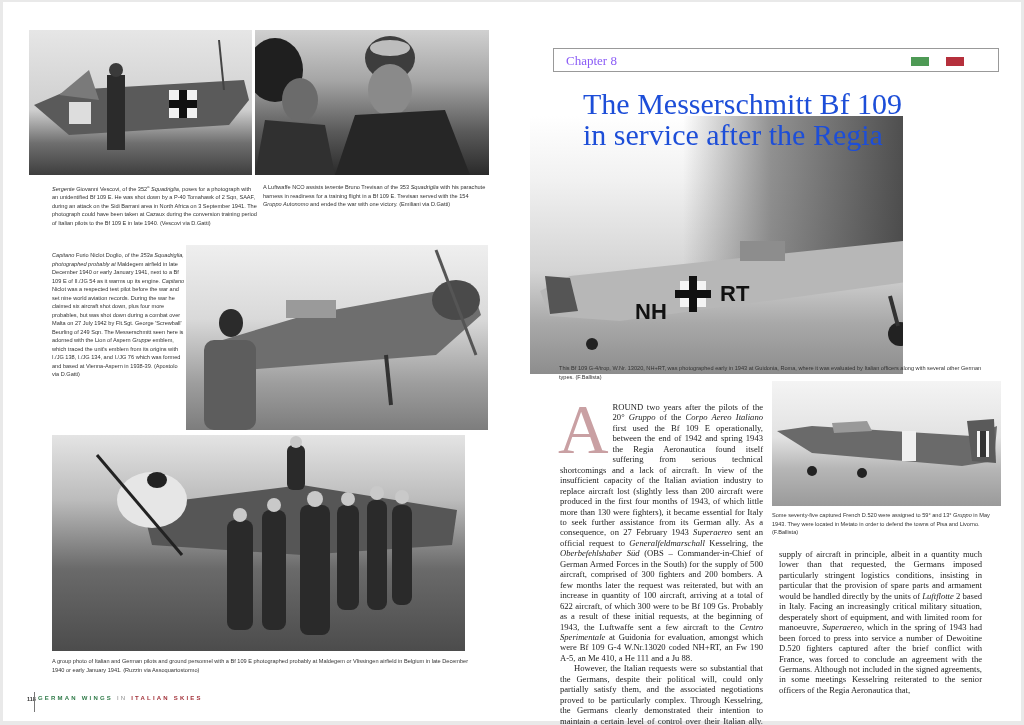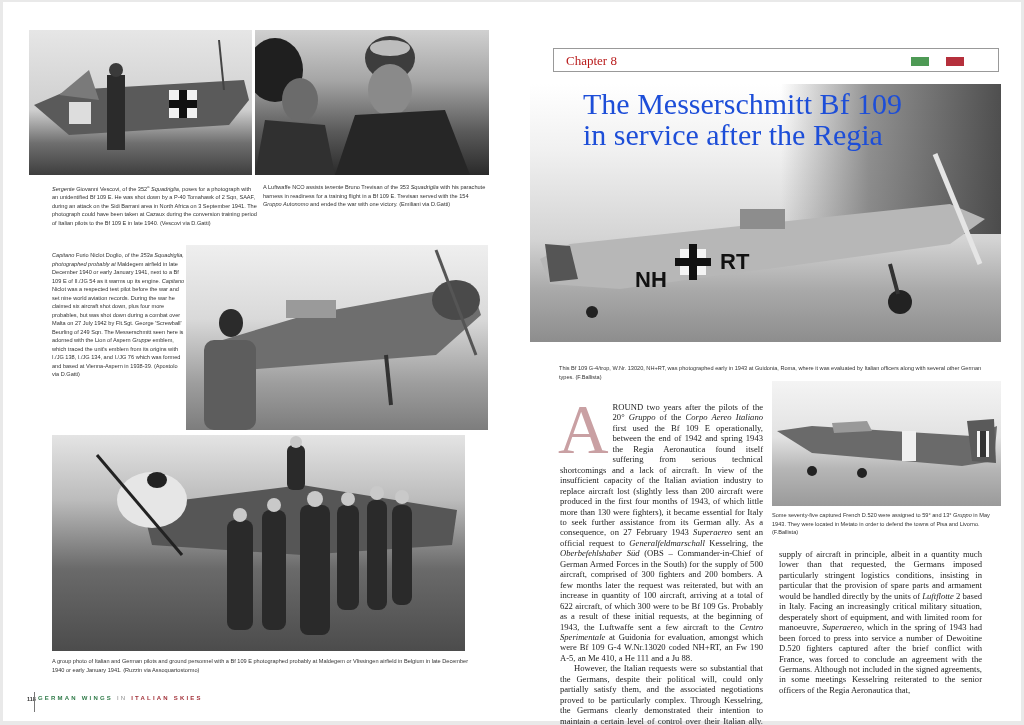--- a/index.html
+++ b/index.html
@@ -6,21 +6,21 @@
   body { width:1024px; height:725px; background:#e9e9e9; position:relative; overflow:hidden; font-family:"Liberation Sans", sans-serif; }
   .spread { position:absolute; left:3px; top:2px; width:1018px; height:719px; background:#fff; }
   .photo { position:absolute; overflow:hidden; background:#888; }
   .cap { position:absolute; font-family:"Liberation Sans", sans-serif; font-size:5.6px; line-height:8.5px; color:#333; }
   .cap i { font-style:italic; }
   .body { position:absolute; font-family:"Liberation Serif", serif; font-size:8.6px; line-height:10.45px; color:#222; text-align:justify; }
   .body p { margin:0; }
   .body p.indent { text-indent:14px; }
   .dropcap { float:left; font-family:"Liberation Serif", serif; font-size:70px; line-height:52px; color:#c9a0a3; margin:2px 4px 0 -2px; height:54px; }
   .chapter-box { position:absolute; left:553px; top:48px; width:446px; height:24px; border:1px solid #999; background:#fff; box-sizing:border-box; }
-  .chapter-label { position:absolute; left:12px; top:4px; font-family:"Liberation Serif", serif; font-size:13px; color:#b91c1c; }
+  .chapter-label { position:absolute; left:12px; top:4px; font-family:"Liberation Serif", serif; font-size:13px; color:#8b5cf6; }
   .flag-bar { position:absolute; top:8px; width:18px; height:9px; }
   .title { position:absolute; left:583px; top:88px; width:420px; font-family:"Liberation Serif", serif; font-size:30px; line-height:31px; color:#1d4ed8; }
   .footer-num { position:absolute; left:27px; top:696px; font-size:5.5px; font-weight:bold; color:#333; }
   .footer-rule { position:absolute; left:34px; top:692px; width:1px; height:20px; background:#777; }
   .footer-title { position:absolute; left:38px; top:695px; font-size:6px; font-weight:bold; letter-spacing:2.2px; }
   .green { color:#2f7a48; }
   .grey { color:#888; font-weight:normal; }
   .red { color:#a3323a; }
 </style>
 </head>
@@ -104,21 +104,21 @@
 <div class="cap" style="left:52px;top:657px;width:420px;">A group photo of Italian and German pilots and ground personnel with a Bf 109 E photographed probably at Maldegem or Vlissingen airfield in Belgium in late December 1940 or early January 1941. (Ruzzin via Assoquartostormo)</div>
 
 <div class="footer-num">118</div>
 <div class="footer-rule"></div>
 <div class="footer-title">
   <span class="green">GERMAN WINGS</span>
   <span class="grey">IN</span>
   <span class="red">ITALIAN SKIES</span>
 </div>
 
-<div class="photo" style="left:530px;top:84px;width:471px;height:258px;background:linear-gradient(180deg,#fff 0%,#f1f1f1 25%,#d4d4d4 60%,#a9a9a9 80%,#8d8d8d 100%);">
+<div class="photo" style="left:530px;top:116px;width:373px;height:258px;background:linear-gradient(180deg,#fff 0%,#f1f1f1 25%,#d4d4d4 60%,#a9a9a9 80%,#8d8d8d 100%);">
   <div style="position:absolute;right:0;top:0;width:220px;height:150px;background:linear-gradient(90deg,rgba(255,255,255,0) 0%,rgba(110,110,110,0.75) 40%,rgba(60,60,60,0.9) 100%);"></div>
   <svg width="471" height="258" viewBox="0 0 471 258" style="position:absolute;left:0;top:0;">
     <path d="M10 175 L40 160 L420 120 L455 135 L420 160 L90 205 L20 200 Z" fill="#b7b7b7"></path>
     <path d="M15 160 L40 162 L48 195 L20 198 Z" fill="#555"></path>
     <rect x="210" y="125" width="45" height="20" fill="#8d8d8d"></rect>
     <g fill="#111" font-family="Liberation Sans, sans-serif" font-weight="bold" font-size="22">
       <text x="105" y="203">NH</text>
       <text x="190" y="185">RT</text>
     </g>
     <rect x="150" y="165" width="26" height="26" fill="#f4f4f4"></rect>

